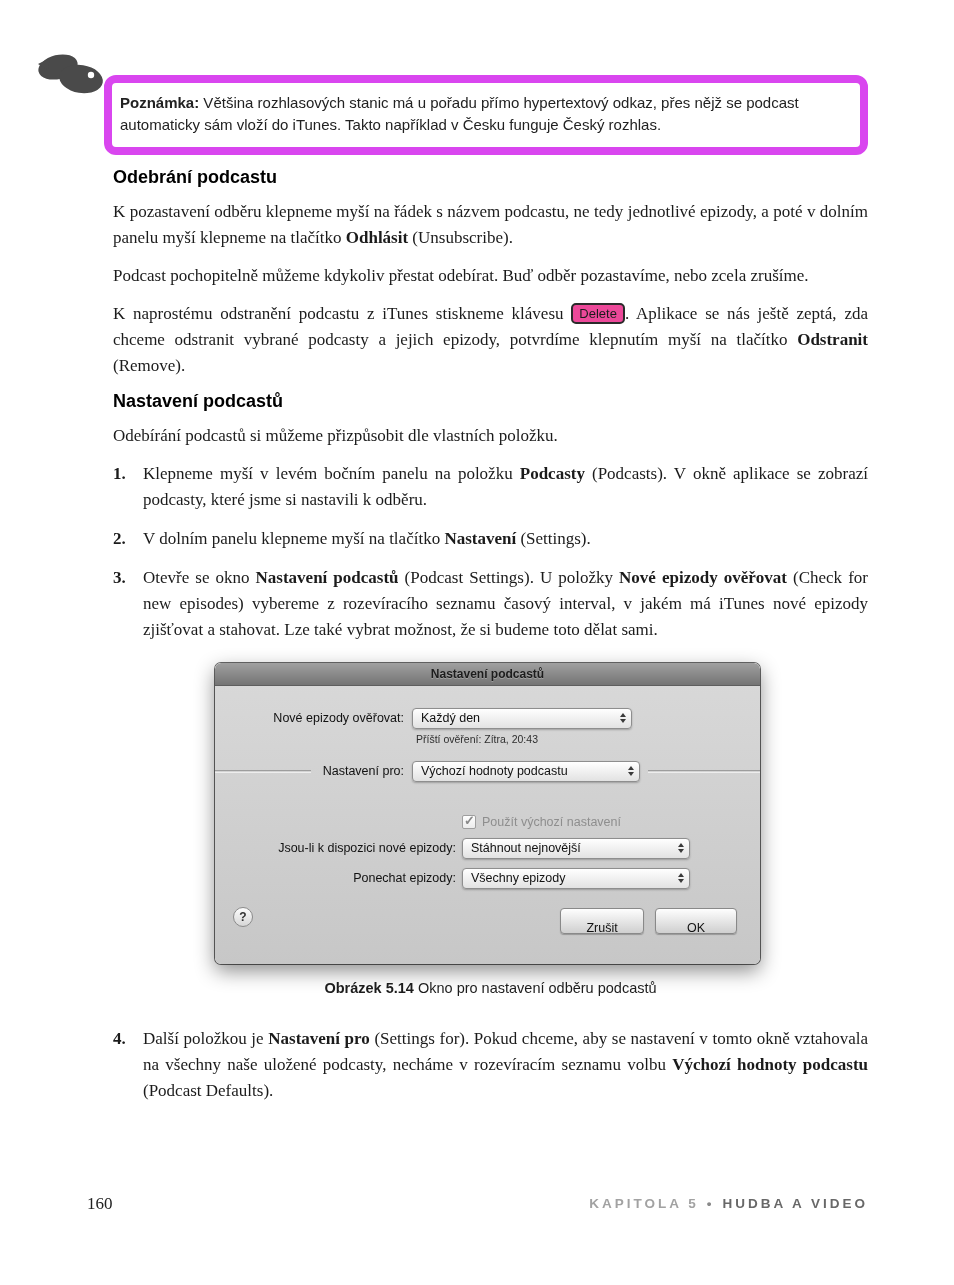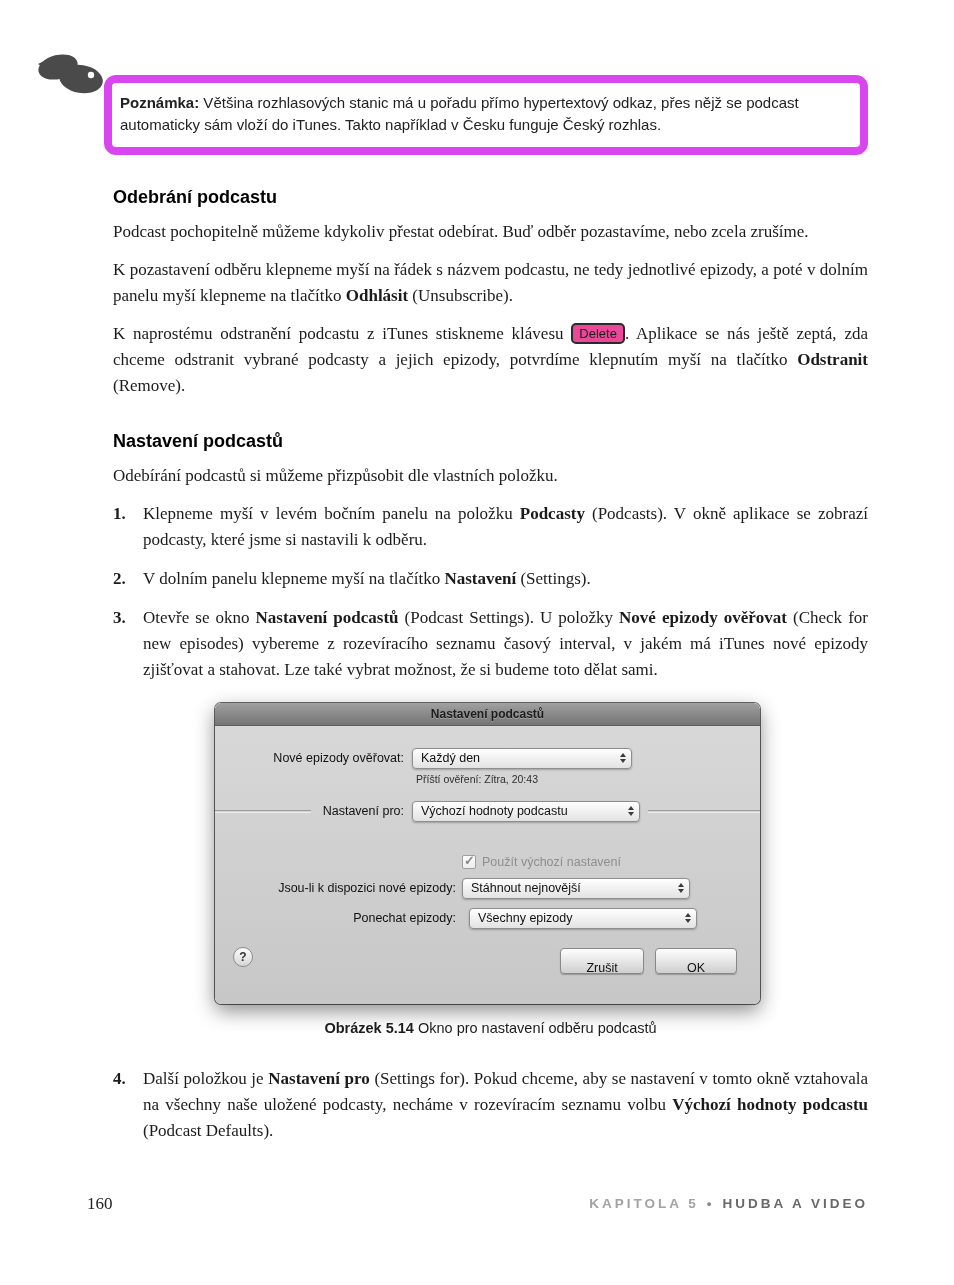--- a/index.html
+++ b/index.html
@@ -8,21 +8,21 @@
   .content{position:absolute;left:113px;top:0;width:755px;}
 
   
   .note-icon{position:absolute;left:36px;top:50px;width:72px;height:50px;z-index:3;}
   .notebox{box-sizing:border-box;margin:75px 0 0 -9px;width:764px;border:8px solid #d946ef;
            border-radius:12px;padding:9px 16px 11px 8px;
            font-family:"Liberation Sans",sans-serif;font-size:15px;line-height:22px;color:#222;}
   .notebox b{font-weight:bold;}
 
   h2.sect{font-family:"Liberation Sans",sans-serif;font-size:18px;font-weight:bold;color:#000;
-          margin:32px 0 11px 0;}
+          margin:12px 0 11px 0;}
   .para{font-size:17px;line-height:26px;text-align:justify;margin:0 0 12px 0;}
   .para b, .step-body b{font-weight:bold;}
   .key{display:inline-block;border:2px solid #2a2a2a;border-radius:5px;padding:0 6px;
        font-family:"Liberation Sans",sans-serif;font-size:13px;line-height:17px;
        position:relative;top:-1px;background:#ec4899;}
 
   .step{display:flex;margin:0 0 13px 0;}
   .step-num{flex:none;width:30px;font-weight:bold;font-size:17px;line-height:26px;}
   .step-body{flex:1;font-size:17px;line-height:26px;text-align:justify;}
 
@@ -40,21 +40,21 @@
   .l2{left:0;width:189px;top:75px;}
   .l3{left:0;width:241px;top:152px;}
   .l4{left:0;width:241px;top:182px;}
   .dropdown{position:absolute;box-sizing:border-box;height:21px;border:1px solid #8e8e8e;border-radius:4px;
             background:linear-gradient(#ffffff,#e2e2e2);box-shadow:0 1px 2px rgba(0,0,0,0.25);
             font-size:12.5px;line-height:19px;color:#111;padding:0 24px 0 8px;cursor:default;
             white-space:nowrap;overflow:hidden;}
   .d1{left:197px;top:22px;width:220px;}
   .d2{left:197px;top:75px;width:228px;}
   .d3{left:247px;top:152px;width:228px;}
-  .d4{left:254px;top:182px;width:228px;}
+  .d4{left:247px;top:182px;width:228px;}
   .dd-arrows{position:absolute;right:5px;top:4px;}
   .dd-arrows i{display:block;width:0;height:0;border-left:3.5px solid transparent;border-right:3.5px solid transparent;}
   .dd-arrows .up{border-bottom:4.5px solid #3a3a3a;margin-bottom:2px;}
   .dd-arrows .down{border-top:4.5px solid #3a3a3a;}
   .subtext{position:absolute;left:201px;top:47px;width:228px;font-size:10.5px;color:#2e2e2e;}
   .sideline{position:absolute;top:84px;height:1px;border-top:1px solid #9d9d9d;border-bottom:1px solid #ededed;}
   .sl-left{left:0;width:96px;}
   .sl-right{left:433px;width:112px;}
   .checkboxrow{position:absolute;left:247px;top:128px;height:16px;display:flex;align-items:center;}
   .checkbox{display:inline-block;box-sizing:border-box;width:14px;height:14px;border:1px solid #9f9f9f;
@@ -94,23 +94,23 @@
       <circle cx="55" cy="25" r="3.2" fill="#ffffff"></circle>
     </svg>
   </div>
 
   <div class="content">
 
     <div class="notebox"><b>Poznámka:</b><span> Většina rozhlasových stanic má u pořadu přímo hypertextový odkaz, přes nějž se podcast automaticky sám vloží do iTunes. Takto například v Česku funguje Český rozhlas.</span></div>
 
     <h2 class="sect">Odebrání podcastu</h2>
 
+    <p class="para"><span>K pozastavení odběru klepneme myší na řádek s názvem podcastu, ne tedy jednotlivé epizody, a poté v dolním panelu myší klepneme na tlačítko </span><b>Odhlásit</b><span> (Unsubscribe).</span></p>
+
     <p class="para"><span>Podcast pochopitelně můžeme kdykoliv přestat odebírat. Buď odběr pozastavíme, nebo zcela zrušíme.</span></p>
-
-    <p class="para"><span>K pozastavení odběru klepneme myší na řádek s názvem podcastu, ne tedy jednotlivé epizody, a poté v dolním panelu myší klepneme na tlačítko </span><b>Odhlásit</b><span> (Unsubscribe).</span></p>
 
     <p class="para"><span>K naprostému odstranění podcastu z iTunes stiskneme klávesu </span><span class="key">Delete</span><span>. Aplikace se nás ještě zeptá, zda chceme odstranit vybrané podcasty a jejich epizody, potvrdíme klepnutím myší na tlačítko </span><b>Odstranit</b><span> (Remove).</span></p>
 
     <h2 class="sect">Nastavení podcastů</h2>
 
     <p class="para"><span>Odebírání podcastů si můžeme přizpůsobit dle vlastních položku.</span></p>
 
     <div class="step">
       <span class="step-num">1.</span>
       <div class="step-body"><span>Klepneme myší v levém bočním panelu na položku </span><b>Podcasty</b><span> (Podcasts). V okně aplikace se zobrazí podcasty, které jsme si nastavili k odběru.</span></div>

